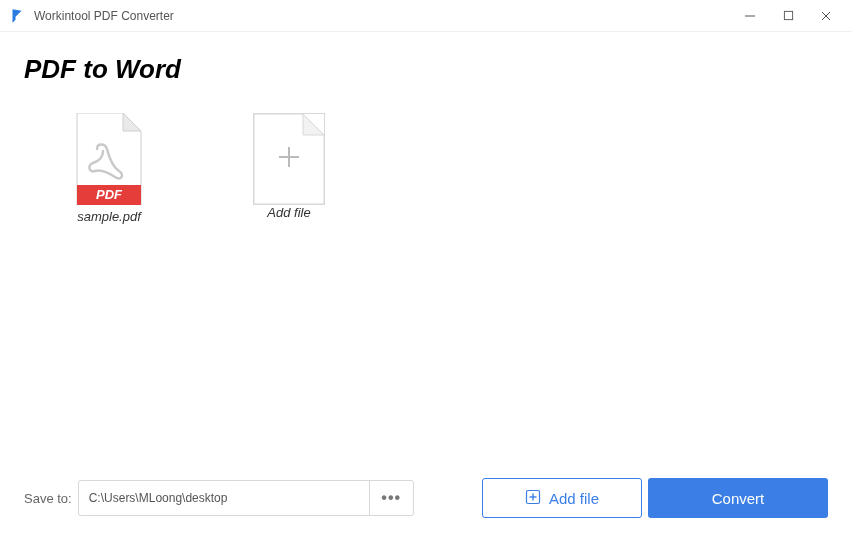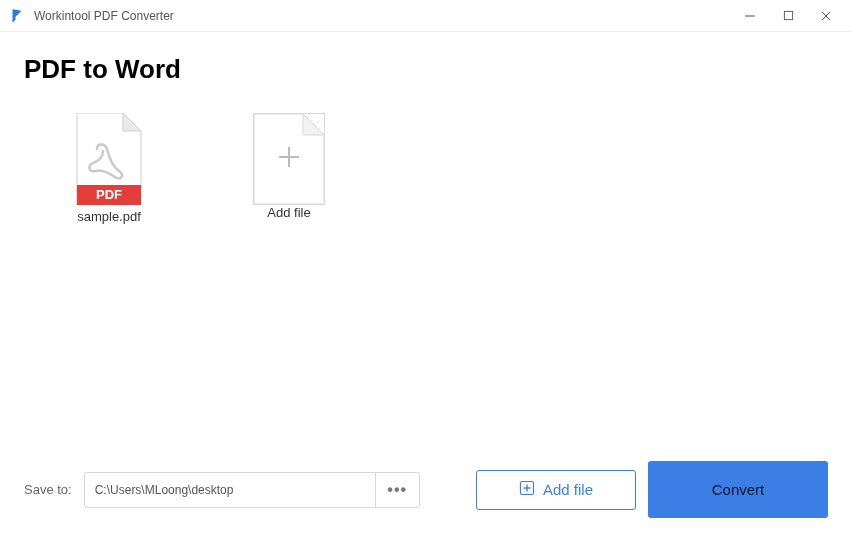--- a/index.html
+++ b/index.html
@@ -37,20 +37,21 @@
       width: 20px;
       height: 20px;
       display: flex;
       align-items: center;
       justify-content: center;
       cursor: pointer;
       color: #555;
     }
     .content {
       padding: 22px 9px 0 24px;
+      font-style: italic;
     }
     .page-title {
       font-size: 26px;
       font-weight: 700;
       color: #000;
       margin-bottom: 28px;
     }
     .file-grid {
       display: flex;
       gap: 90px;
@@ -88,21 +89,21 @@
       transform: translate(-50%, -50%);
       color: #bbb;
     }
     .bottom-bar {
       position: absolute;
       bottom: 22px;
       left: 24px;
       right: 24px;
       display: flex;
       align-items: center;
-      gap: 12px;
+      gap: 6px;
     }
     .save-to-label {
       font-size: 13px;
       color: #666;
     }
     .path-field {
       display: flex;
       border: 1px solid #d8d8d8;
       border-radius: 3px;
       height: 36px;
@@ -138,24 +139,24 @@
       color: #3b7fe6;
       border-radius: 3px;
       font-size: 15px;
       display: flex;
       align-items: center;
       justify-content: center;
       gap: 8px;
       cursor: pointer;
     }
     .convert-btn {
-      height: 57px;
+      height: 40px;
       width: 180px;
       background: #3b7fe6;
-      color: #0f172a;
+      color: #ffffff;
       border: none;
       border-radius: 3px;
       font-size: 15px;
       cursor: pointer;
     }
   </style>
 </head>
 <body>
 
 <div class="titlebar">

